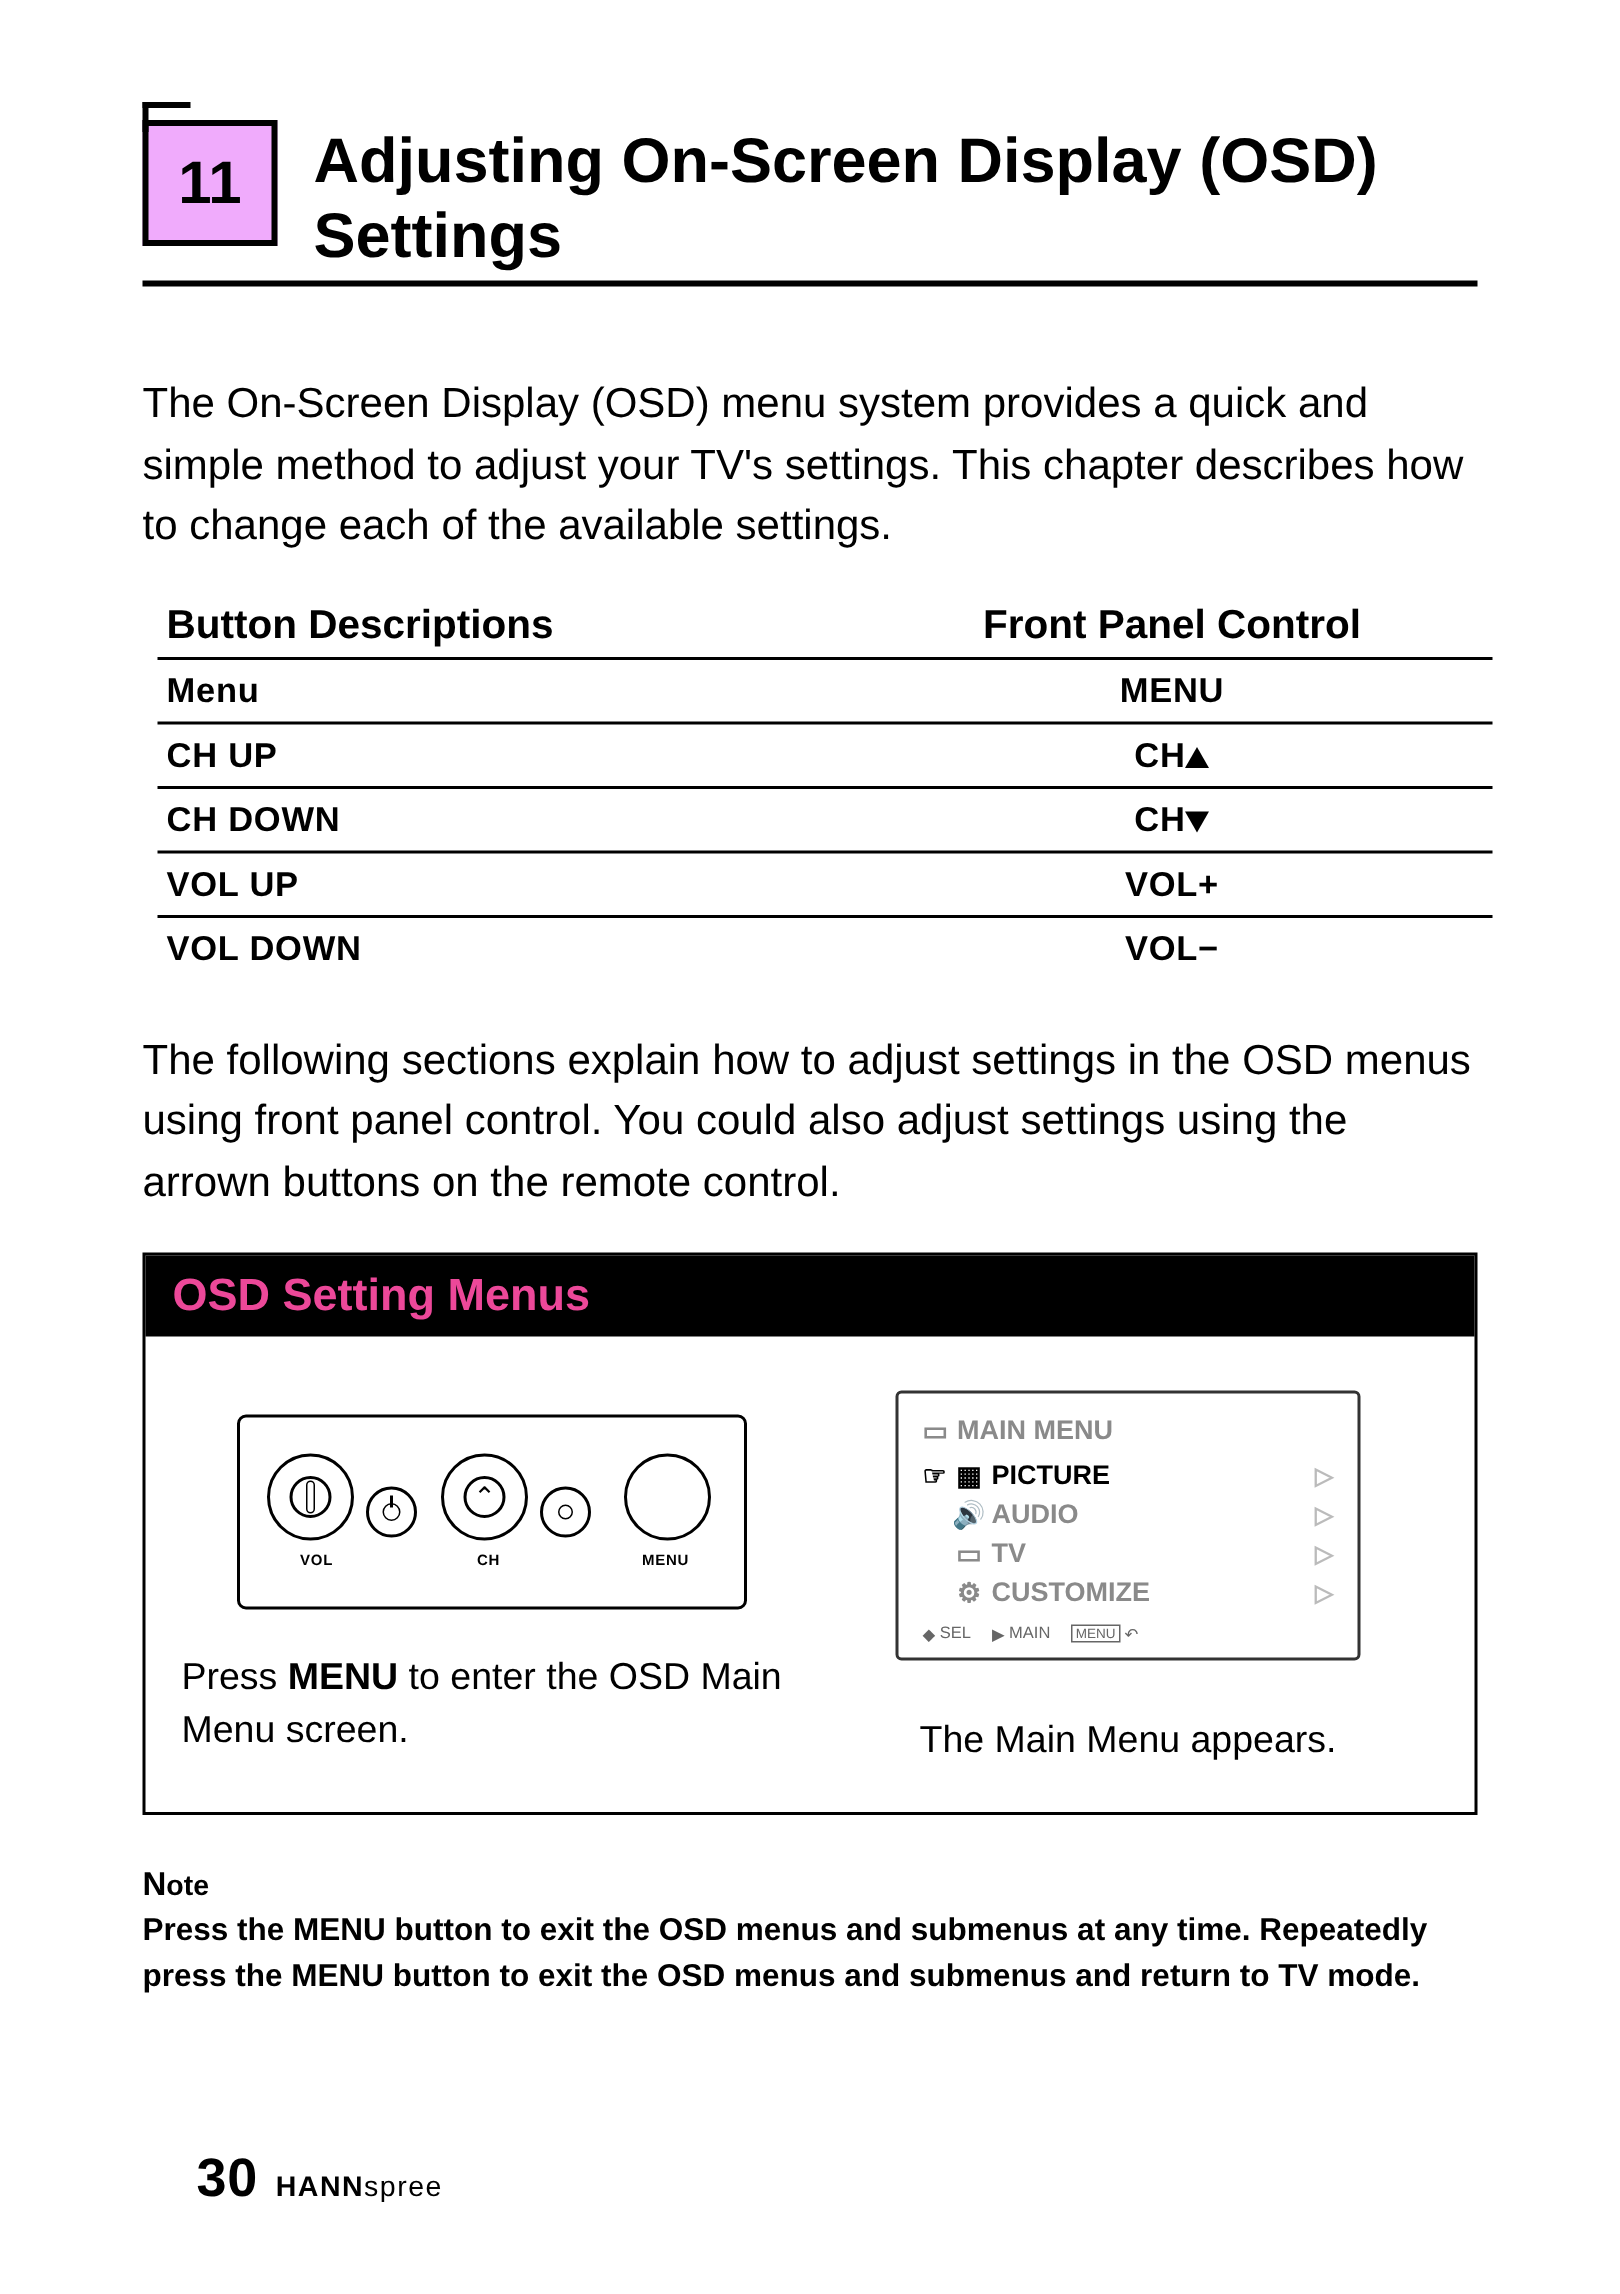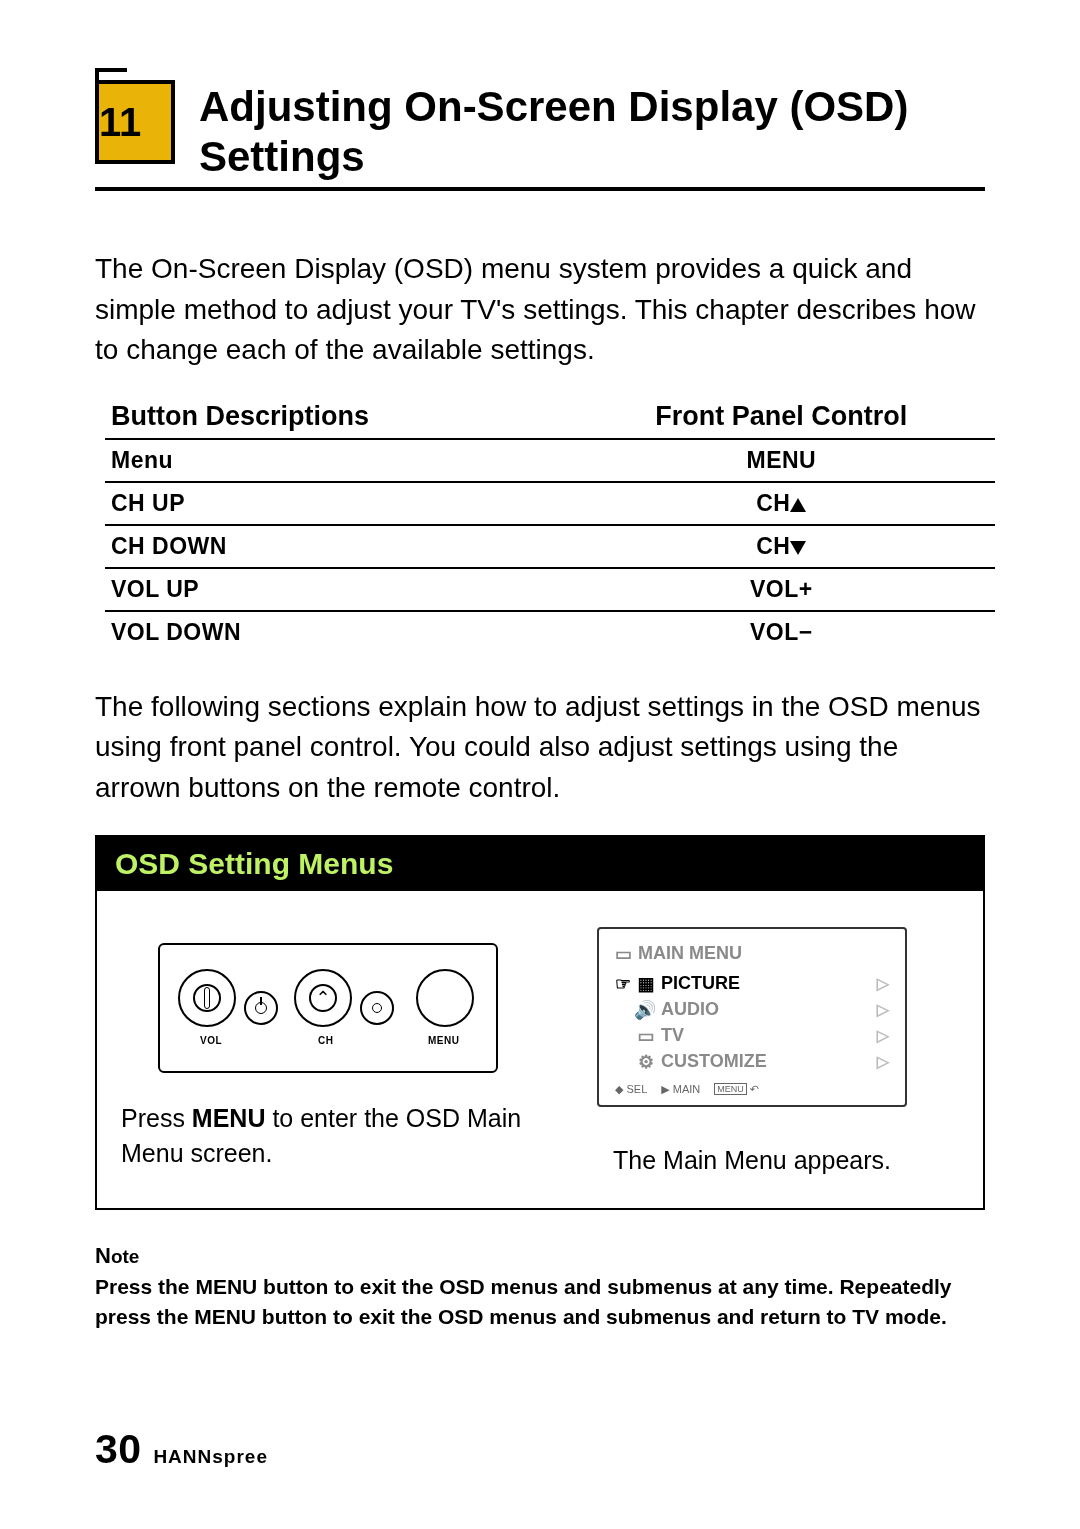--- a/index.html
+++ b/index.html
@@ -1,24 +1,24 @@
 <!DOCTYPE html>
 <html><head>
 <meta charset="utf-8">
 <style>
   * { box-sizing: border-box; margin: 0; padding: 0; }
   html, body { width: 1080px; height: 1529px; background: #fff; font-family: Arial, Helvetica, sans-serif; color: #000; }
   .page { padding: 80px 95px 40px 95px; }
   .chapter-head { display: flex; align-items: stretch; border-bottom: 4px solid #000; padding-bottom: 6px; margin-bottom: 58px; }
   .chapter-num-box {
     position: relative;
-    width: 80px; height: 84px;
+    width: 90px; height: 84px;
     border: 4px solid #000;
-    background: #eab308;
-    display: flex; align-items: center; justify-content: flex-start;
+    background: #f0abfc;
+    display: flex; align-items: center; justify-content: center;
     margin-right: 24px;
     flex-shrink: 0;
   }
   .chapter-num-box::before {
     content: "";
     position: absolute;
     left: -4px; top: -16px;
     width: 28px; height: 16px;
     border-left: 4px solid #000;
     border-top: 4px solid #000;
@@ -28,21 +28,21 @@
   .body-p { font-size: 28px; line-height: 1.45; margin-bottom: 26px; }
   .btn-table { width: 100%; border-collapse: collapse; margin: 0 10px 34px 10px; }
   .btn-table th { text-align: left; font-weight: bold; font-size: 27px; padding: 4px 6px 6px 6px; }
   .btn-table th.col2 { text-align: center; padding-left: 60px; }
   .btn-table td { font-size: 23px; font-weight: bold; padding: 7px 6px; border-top: 2px solid #000; letter-spacing: 0.5px; }
   .btn-table td.col2 { text-align: center; padding-left: 60px; }
   .arrow-up, .arrow-down { display: inline-block; width: 0; height: 0; vertical-align: -1px; }
   .arrow-up { border-left: 8px solid transparent; border-right: 8px solid transparent; border-bottom: 14px solid #000; }
   .arrow-down { border-left: 8px solid transparent; border-right: 8px solid transparent; border-top: 14px solid #000; }
   .osd-panel { border: 2px solid #000; margin-top: 10px; }
-  .osd-panel-header { background: #000; color: #bef264; font-family: Arial Black, Arial, sans-serif; font-size: 30px; font-weight: 900; padding: 10px 18px; }
+  .osd-panel-header { background: #000; color: #ec4899; font-family: Arial Black, Arial, sans-serif; font-size: 30px; font-weight: 900; padding: 10px 18px; }
   .osd-panel-body { display: flex; gap: 10px; padding: 36px 24px 30px 24px; }
   .osd-col { flex: 1; display: flex; flex-direction: column; align-items: center; }
   .osd-col .caption { font-size: 25px; line-height: 1.4; text-align: left; width: 100%; margin-top: 28px; }
   .osd-col.right .caption { text-align: center; margin-top: 36px; }
   .panel-svg-wrap { width: 340px; height: 130px; border: 2px solid #000; border-radius: 6px; position: relative; margin-top: 16px; }
   .dial { position: absolute; border: 2px solid #000; border-radius: 50%; background: #fff; }
   .dial.big { width: 58px; height: 58px; }
   .dial.small { width: 34px; height: 34px; }
   .dial-inner { position: absolute; left: 50%; top: 50%; transform: translate(-50%,-50%); border: 2px solid #000; border-radius: 50%; }
   .svg-lbl { position: absolute; font-size: 10px; font-weight: bold; letter-spacing: 0.5px; }
@@ -51,23 +51,23 @@
   .screen-row { color: #8a8a8a; font-size: 18px; font-weight: bold; display: flex; align-items: center; gap: 6px; padding: 2px 0; }
   .screen-row.sel { color: #000; }
   .screen-row .ico { width: 18px; display: inline-flex; justify-content: center; }
   .screen-row .ptr { width: 16px; display: inline-flex; justify-content: center; }
   .screen-row .chev { margin-left: auto; color: #bbb; font-size: 16px; }
   .screen-footer { margin-top: 8px; color: #666; font-size: 11px; display: flex; gap: 14px; align-items: center; }
   .screen-footer .mk { display: inline-flex; align-items: center; gap: 3px; }
   .note-block { margin-top: 30px; font-size: 21px; font-weight: bold; line-height: 1.45; }
   .note-block .note-label { font-size: 22px; }
   .footer { position: absolute; left: 95px; bottom: 56px; font-size: 19px; letter-spacing: 0.5px; }
-  .footer .pg { font-size: 41px; font-weight: 900; font-family: Arial Black, Arial, sans-serif; margin-right: 6px; }
+  .footer .pg { font-size: 36px; font-weight: 900; font-family: Arial Black, Arial, sans-serif; margin-right: 6px; margin-left: 36px; }
   .footer .brand-a { font-weight: 900; font-family: Arial Black, Arial, sans-serif; letter-spacing: 1px; }
-  .footer .brand-b { font-weight: bold; letter-spacing: 1px; }
+  .footer .brand-b { font-weight: normal; letter-spacing: 1px; }
 </style>
 </head>
 <body>
 
 <div class="page">
 
   <div class="chapter-head">
     <div class="chapter-num-box">
       <span class="chapter-num">11</span>
     </div>

